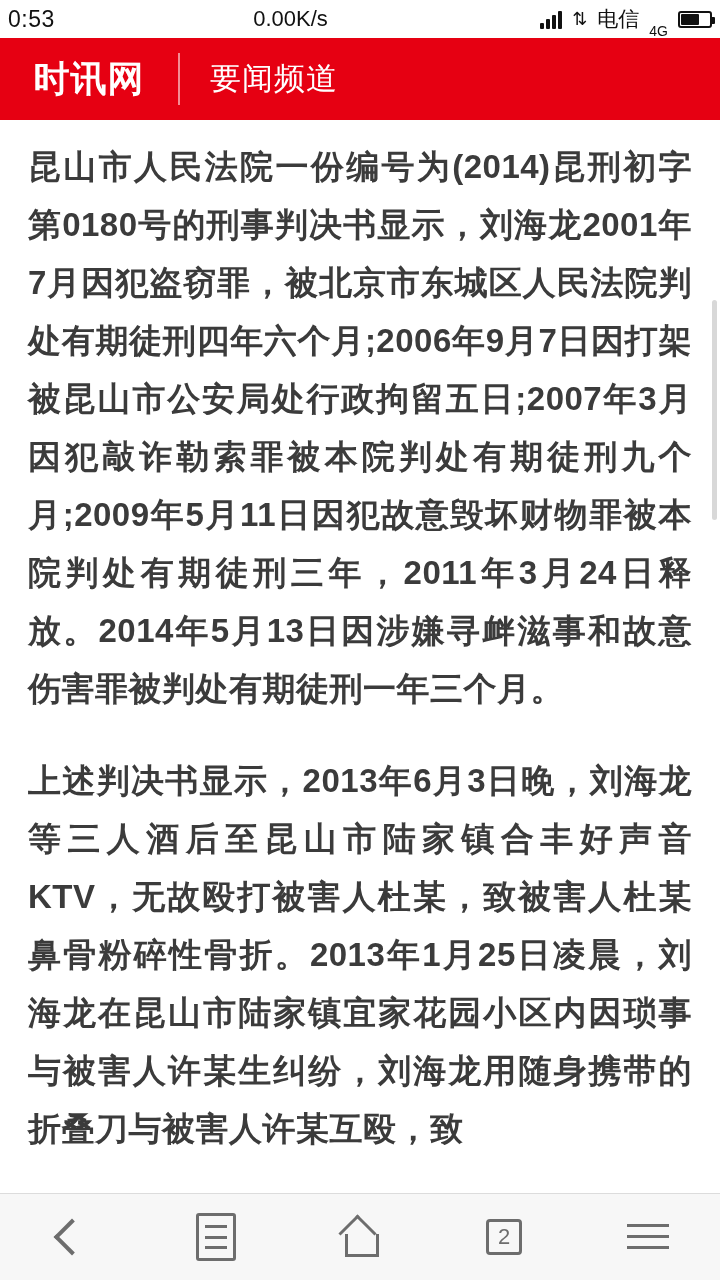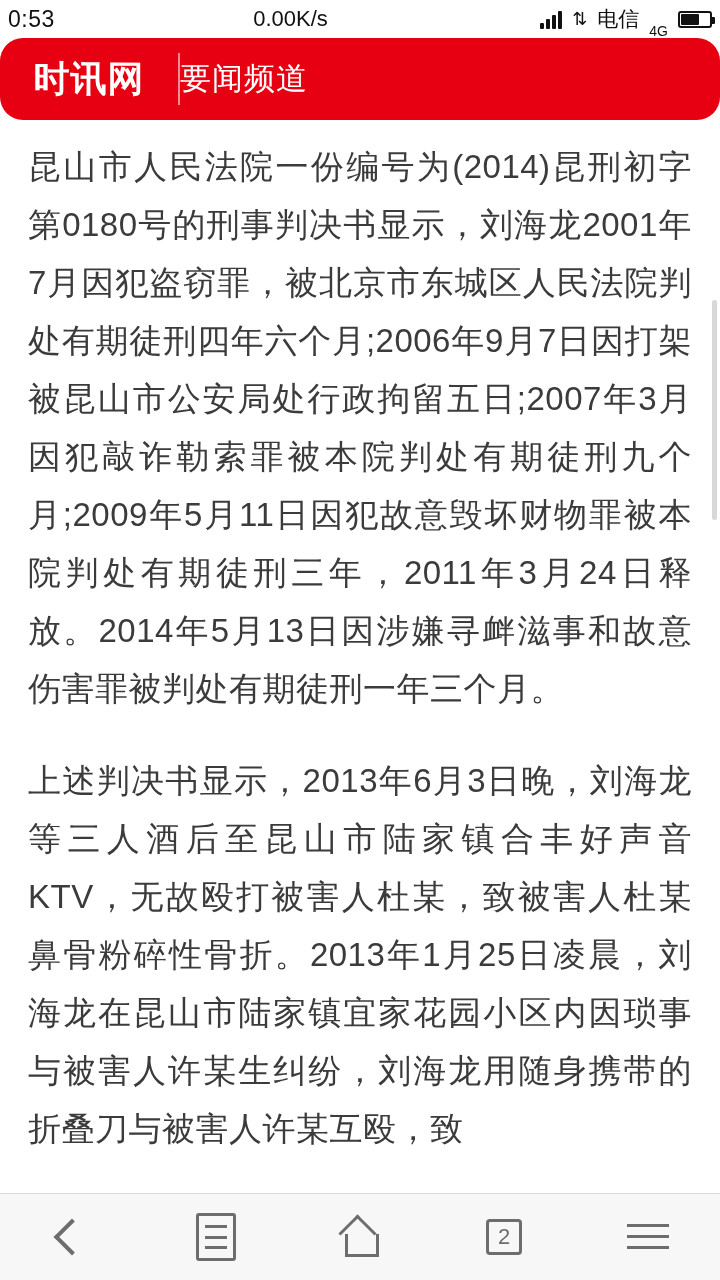--- a/index.html
+++ b/index.html
@@ -93,52 +93,53 @@
     border-radius: 1px;
   }
 
   
   .site-header {
     height: 82px;
     background: #e60012;
     display: flex;
     align-items: center;
     color: #ffffff;
-    border-radius: 23px;
   }
   .site-logo {
     width: 178px;
     display: flex;
     align-items: center;
     justify-content: center;
     font-size: 36px;
     font-weight: bold;
     letter-spacing: 1px;
   }
   .header-divider {
     width: 2px;
     height: 52px;
     background: rgba(255,255,255,0.55);
   }
   .channel-title {
+    padding-left: 30px;
     font-size: 31px;
     letter-spacing: 1px;
   }
 
   
   .article {
     position: absolute;
     top: 120px;
     bottom: 86px;
     left: 0;
     right: 0;
     padding: 18px 28px 0 28px;
     box-sizing: border-box;
     overflow: hidden;
     background: #ffffff;
+    font-weight: bold;
   }
   .article p {
     margin: 0 0 34px 0;
     font-size: 33px;
     line-height: 58px;
     color: #3b3b3b;
     text-align: justify;
     letter-spacing: 0.5px;
   }
 

